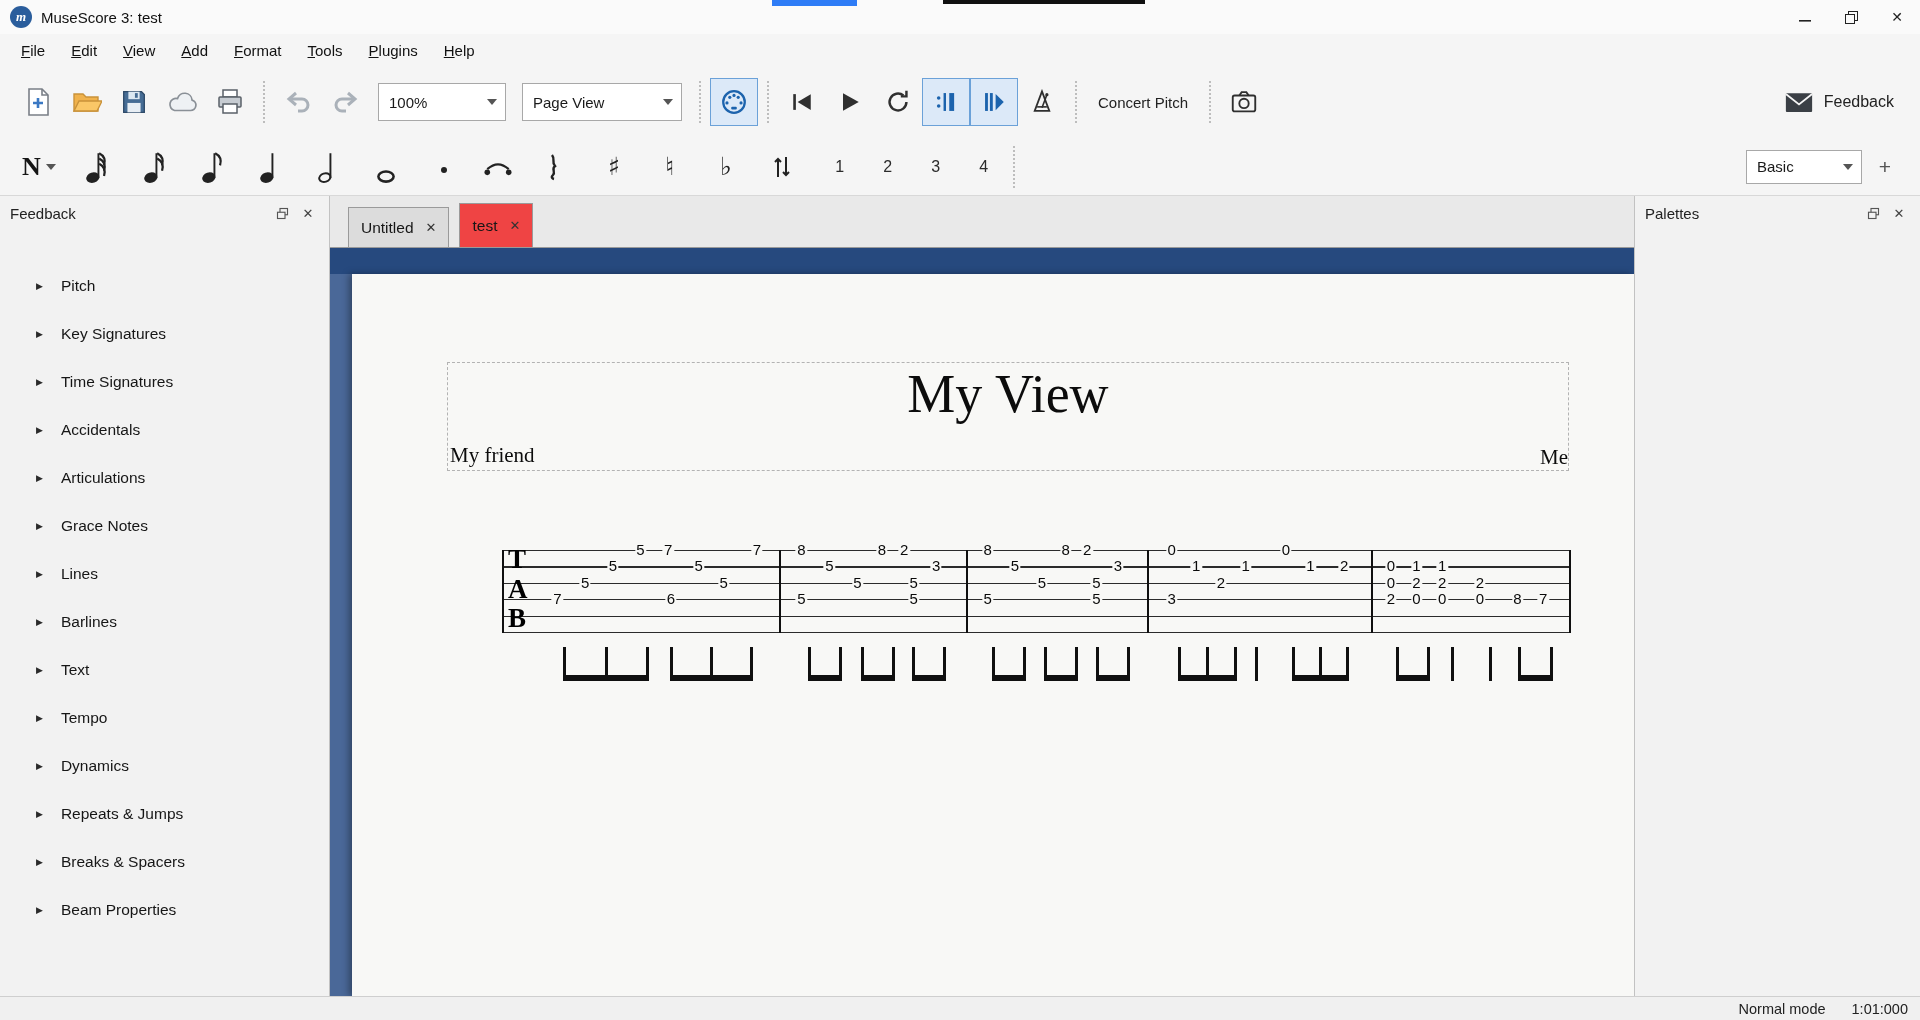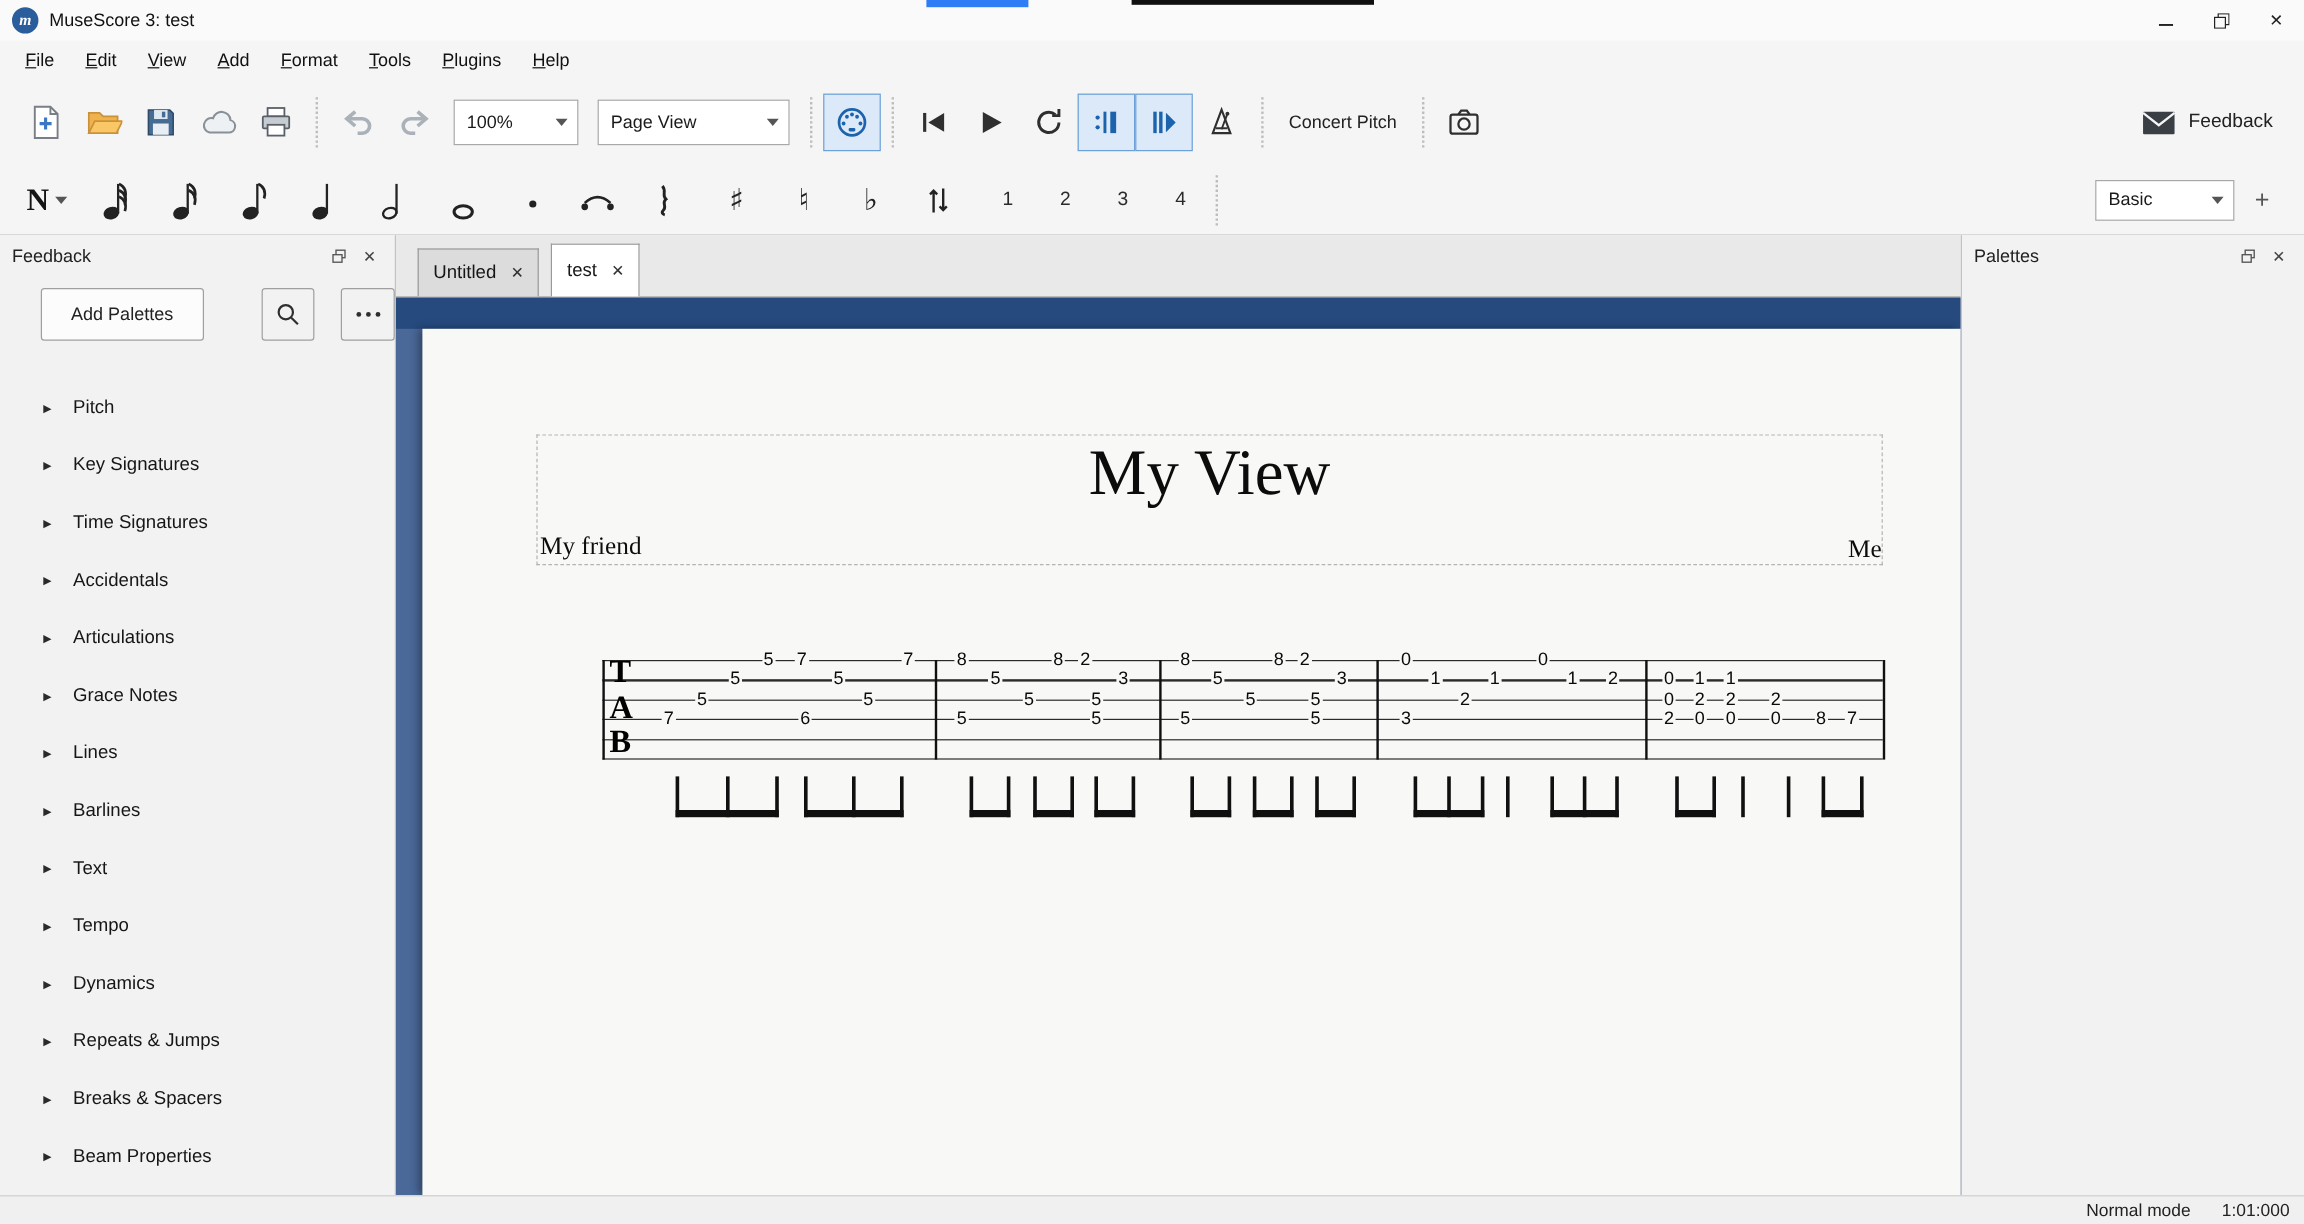--- a/index.html
+++ b/index.html
@@ -60,21 +60,21 @@
 .pal-item{height:48px;display:flex;align-items:center;padding-left:36px;font-size:15.5px;gap:18px;color:#161616}
 .tri{font-size:9px;color:#2a2a2a}
 
 
 .inspector{position:absolute;right:0;top:196px;width:286px;bottom:24px;background:#f2f2f2;border-left:1px solid #c2c2c2}
 
 
 .score-area{position:absolute;left:330px;right:286px;top:196px;bottom:24px;display:flex;flex-direction:column}
 .tabbar{height:52px;background:#e9e9e9;display:flex;align-items:flex-end;padding-left:18px;gap:10px;border-bottom:1px solid #9a9a9a}
 .doc-tab{height:40px;display:flex;align-items:center;gap:12px;padding:0 12px;font-size:15.5px;background:#dcdcdc;border:1px solid #9a9a9a;border-bottom:none;color:#161616}
-.doc-tab.active{background:#ffffff;height:44px}
+.doc-tab.active{background:#ef4444;height:44px}
 .tab-close{font-size:13px;color:#333}
 .canvas{flex:1;position:relative;background:#4a6898;overflow:hidden}
 .canvas-band{position:absolute;top:0;left:0;right:0;height:26px;background:#26497e}
 .page{position:absolute;left:22px;top:26px;right:0;bottom:0;background:#f8f8f6;box-shadow:-3px 0 7px rgba(0,0,0,.35)}
 .frame{position:absolute;left:95px;top:88px;width:1122px;height:109px;border:1px dashed #b3b3b3}
 .score-title{position:absolute;top:0;left:0;right:0;text-align:center;font:54px/1.15 "Liberation Serif",serif;color:#0c0c0c}
 .score-lyricist{position:absolute;left:2px;bottom:2px;font:21px/1.2 "Liberation Serif",serif;color:#0c0c0c}
 .score-composer{position:absolute;right:0;bottom:0;font:21px/1.2 "Liberation Serif",serif;color:#0c0c0c}
 .staff{position:absolute;left:150px;top:276px;width:1067px;height:83px}
 .staff-line{position:absolute;left:0;right:0;height:1.3px;background:#2b2b2b}
@@ -167,21 +167,21 @@
           <path d="M9 13 h11 a6 6 0 0 1 0 12 h-4" fill="none" stroke="#aab1b9" stroke-width="3"></path>
           <path d="M14 7 l-7 6 7 6" fill="none" stroke="#aab1b9" stroke-width="3"></path>
         </svg>
     </button>
     <button class="tbtn">
       <svg viewBox="0 0 32 32" width="32" height="32">
           <path d="M23 13 h-11 a6 6 0 0 0 0 12 h4" fill="none" stroke="#aab1b9" stroke-width="3"></path>
           <path d="M18 7 l7 6 -7 6" fill="none" stroke="#aab1b9" stroke-width="3"></path>
         </svg>
     </button>
-    <div class="combo" style="width:104px">
+    <div class="combo" style="width:128px">
       <span class="val">100%</span>
       <span class="arrow-box">
           <i class="arrow-down"></i>
         </span>
     </div>
     <div class="combo" style="width:160px">
       <span class="val">Page View</span>
       <span class="arrow-box">
           <i class="arrow-down"></i>
         </span>
@@ -354,34 +354,20 @@
     <div class="panel-header">
       <span>Feedback</span>
       <span class="spacer"></span>
       <span class="phbtn">
         <svg width="15" height="15" viewBox="0 0 24 24">
             <rect x="8" y="4" width="12" height="10" fill="none" stroke="#555" stroke-width="1.8"></rect>
             <rect x="4" y="10" width="12" height="10" fill="#f2f2f2" stroke="#555" stroke-width="1.8"></rect>
           </svg>
       </span>
       <span class="phbtn">✕</span>
-    </div>
-    <div class="pal-controls">
-      <button class="add-palettes">Add Palettes</button>
-      <button class="icon-btn search">
-        <svg viewBox="0 0 24 24" width="22" height="22">
-            <circle cx="10" cy="10" r="6.5" fill="none" stroke="#2f2f2f" stroke-width="2"></circle>
-            <path d="M15 15 L21 21" stroke="#2f2f2f" stroke-width="2"></path>
-          </svg>
-      </button>
-      <button class="icon-btn more">
-        <span class="dot3"></span>
-          <span class="dot3"></span>
-          <span class="dot3"></span>
-      </button>
     </div>
     <div class="pal-list">
         <div class="pal-item">
           <span class="tri">▶</span>
           <span>Pitch</span>
         </div>
         <div class="pal-item">
           <span class="tri">▶</span>
           <span>Key Signatures</span>
         </div>

